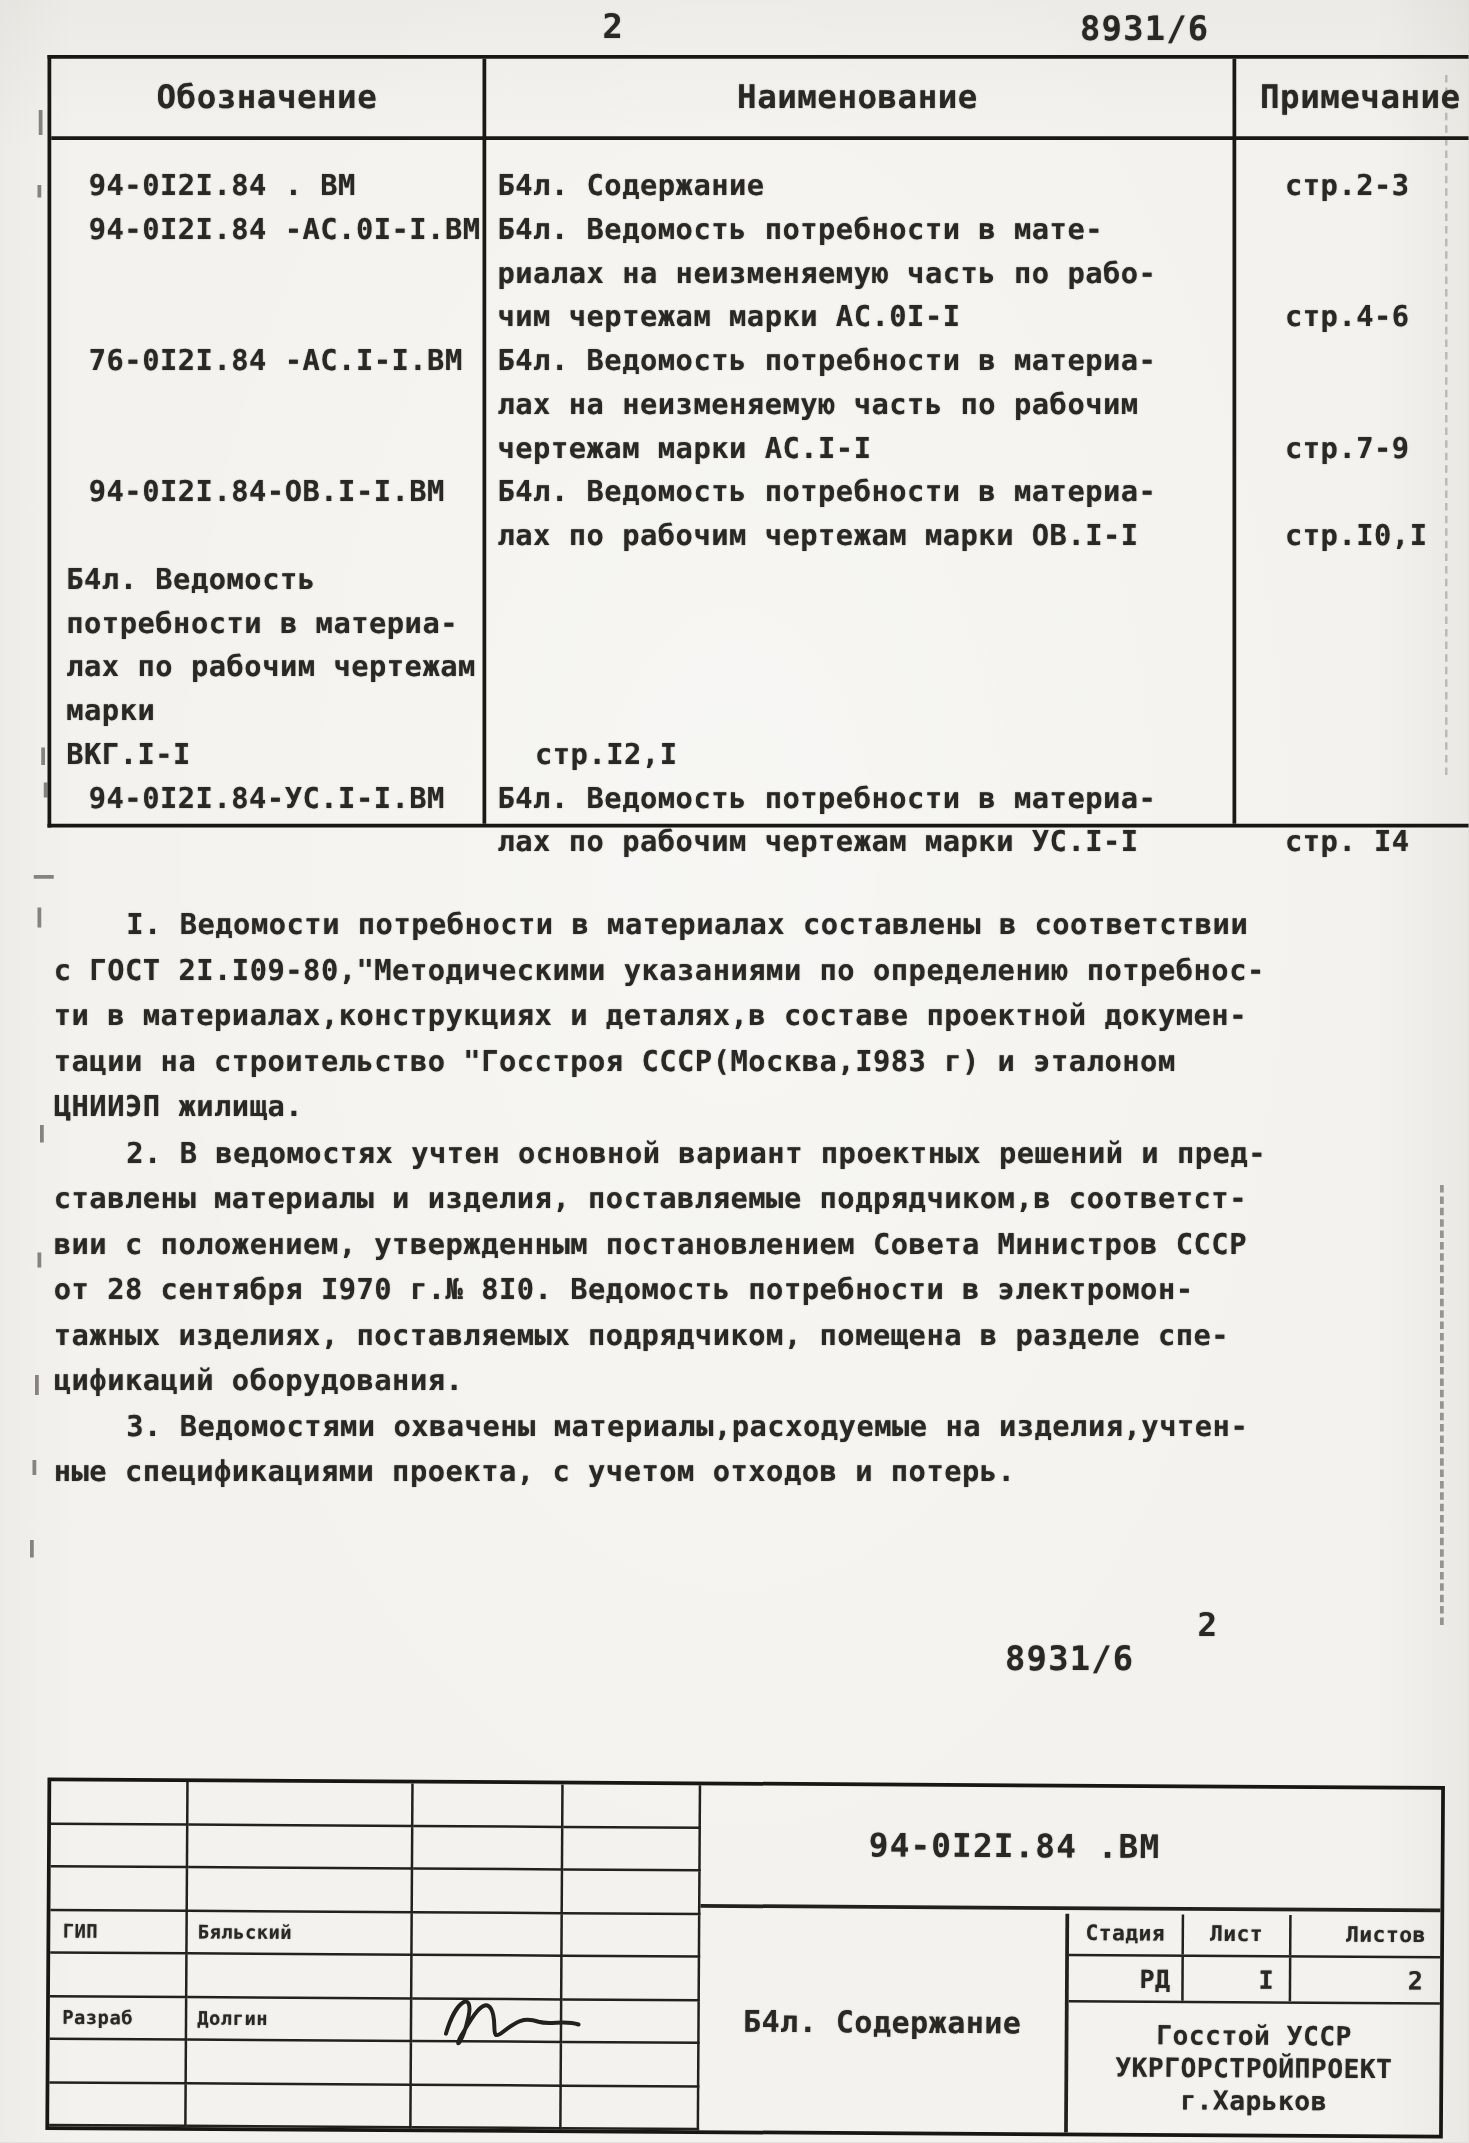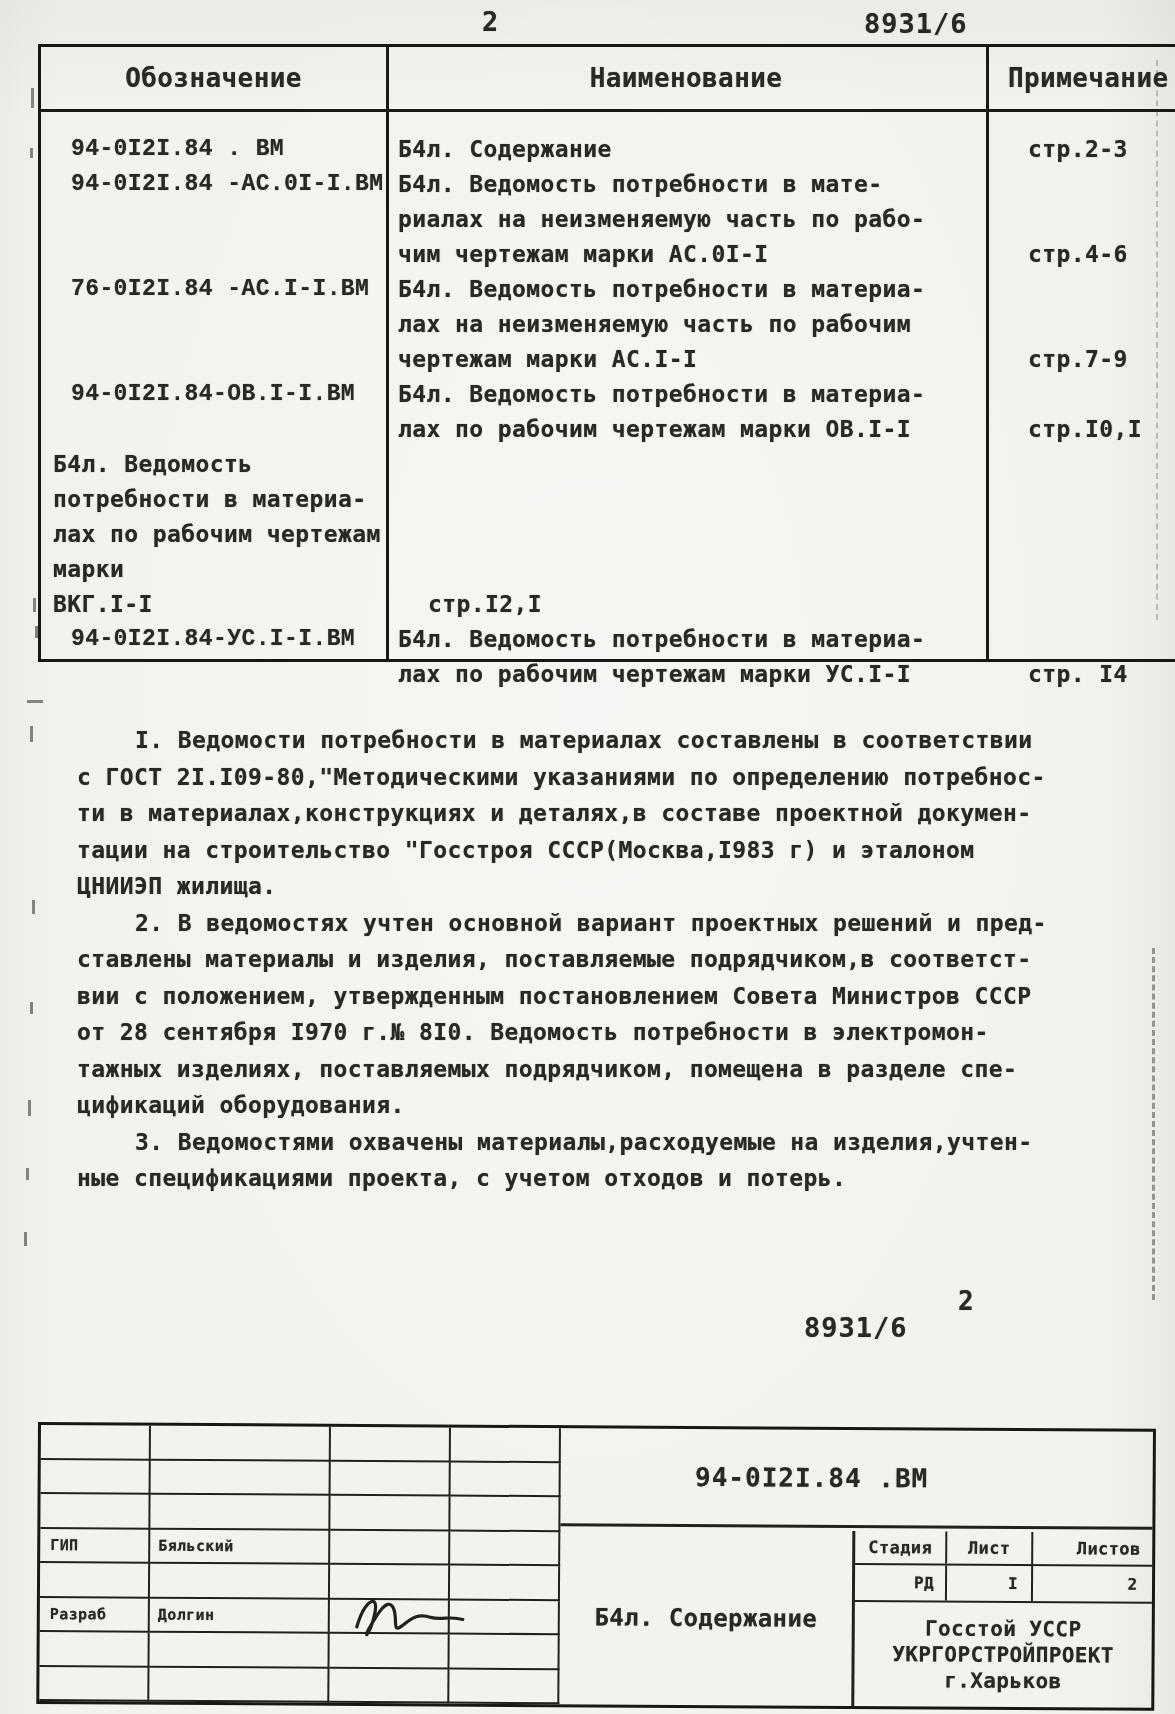--- a/index.html
+++ b/index.html
@@ -37,26 +37,26 @@
     border-bottom:3px solid #1b1915;
     display:grid;grid-template-columns:345px 600px 1fr;
   }
   .toc-head>div{display:flex;align-items:center;justify-content:center;font-size:26px;}
   .toc-head .h3{justify-content:flex-start;padding-left:22px;}
   .toc-body{
     position:absolute;left:0;right:0;top:65px;
     padding-top:20px;font-size:23px;line-height:35px;
   }
   .trow{display:grid;grid-template-columns:345px 600px 1fr;}
-  .c-des{padding-left:30px;white-space:nowrap;overflow:visible;font-family:Liberation Mono, monospace;}
+  .c-des{padding-left:30px;white-space:nowrap;overflow:visible;}
   .c-name{padding-left:12px;white-space:pre-line;}
   .c-note{padding-left:42px;align-self:end;white-space:nowrap;}
   
   .notes{
-    position:absolute;left:77px;top:722px;width:1080px;
+    position:absolute;left:43px;top:722px;width:1080px;
     font-size:23px;line-height:36.5px;
   }
   .notes p{margin:0;text-indent:58px;white-space:pre-line;}
   
   .mid-pnum{position:absolute;left:958px;top:1286px;font-size:26px;}
   .mid-code{position:absolute;left:804px;top:1312px;font-size:27px;letter-spacing:1px;}
   
   .tblock{
     position:absolute;left:38px;top:1422px;width:1112px;height:276px;
     border:3px solid #191713;
@@ -85,21 +85,21 @@
   .stadia{
     position:absolute;left:815px;top:101px;right:0;bottom:0;
   }
   .st-row{display:grid;grid-template-columns:92px 86px 1fr;height:32px;}
   .st-row.vals{height:35px;border-bottom:2.5px solid #23211c;}
   .st-row>div{display:flex;align-items:center;justify-content:center;
     border-right:2px solid #23211c;font-size:19px;}
   .st-row>div:last-child{border-right:none;padding-left:32px;}
   .st-row.heads{border-bottom:2px solid #23211c;}
   .st-row.heads>div{font-size:17px;}
-  .st-row.vals>div{font-size:16px;margin-left:48px;}
+  .st-row.vals>div{font-size:20px;margin-left:48px;}
   .orgcell{
     position:absolute;left:0;right:0;top:70px;bottom:0;
     display:flex;align-items:center;justify-content:center;text-align:center;
     font-size:21px;line-height:26px;white-space:pre-line;
   }
   .sig{position:absolute;left:295px;top:152px;width:150px;height:70px;}
   
   .tick{position:absolute;background:rgba(45,42,38,.55);}
   .rdash{
     position:absolute;left:1152px;top:948px;height:352px;width:0;

